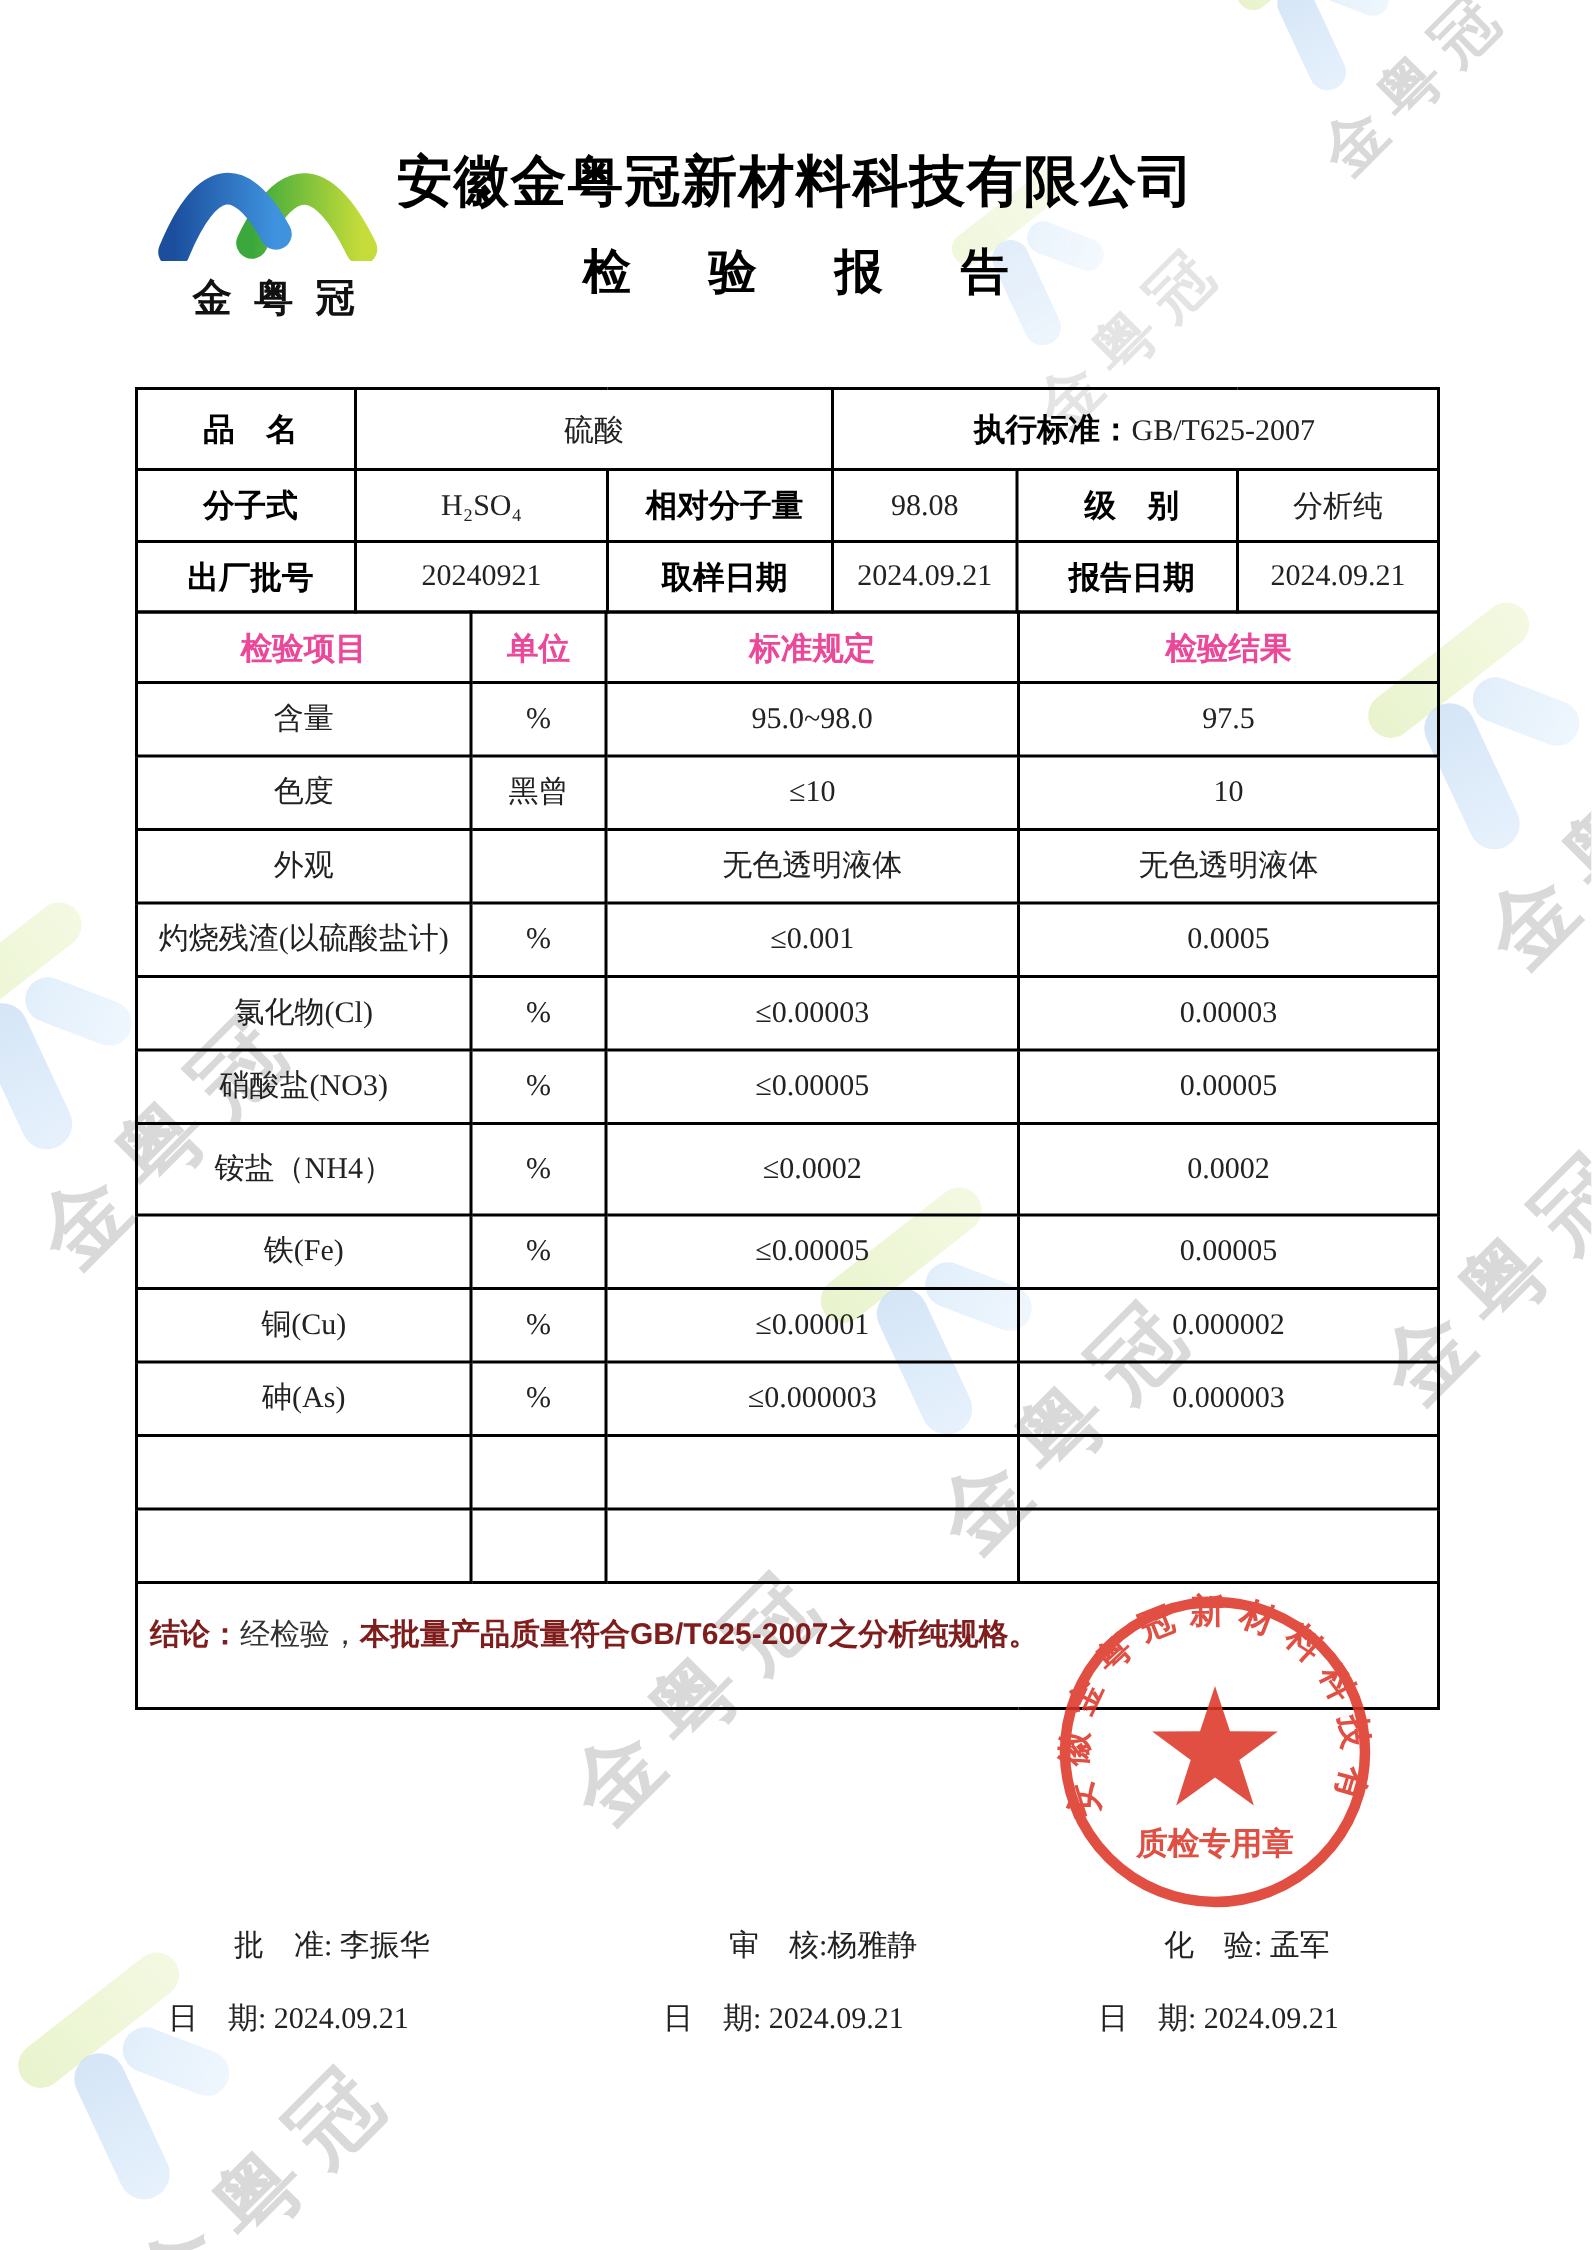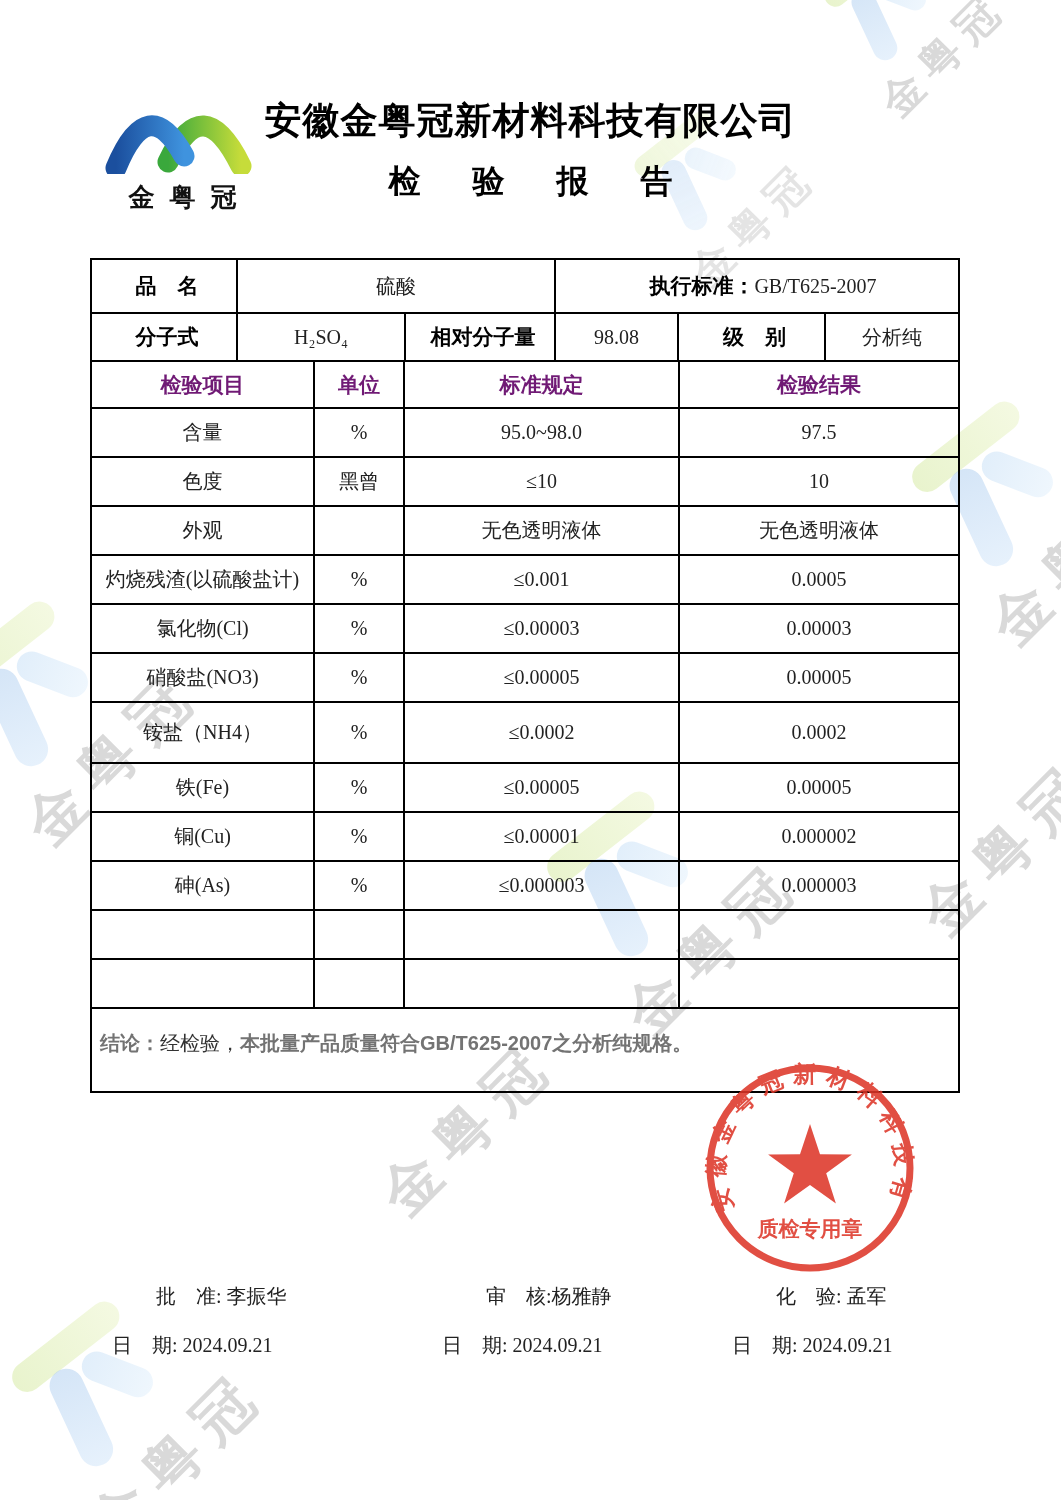--- a/index.html
+++ b/index.html
@@ -29,24 +29,24 @@
   .report-title{font-size:32px;font-weight:bold;letter-spacing:22px;color:#000;margin-top:14px;padding-left:22px;}
 
   
   .tables{position:absolute;left:90px;top:258px;width:868px;z-index:1;}
   table{border-collapse:collapse;table-layout:fixed;width:868px;background:transparent;}
   td,th{border:2px solid #000;padding:0 6px;overflow:hidden;}
   .t-info td{text-align:center;}
   .lab{font-family:"Liberation Sans","DejaVu Sans",sans-serif;font-weight:bold;font-size:21px;color:#000;padding-left:12px;}
   .val{font-size:20px;color:#222;border-radius:23px;}
   .t-tests{margin-top:-2px;}
-  .t-tests th{font-family:"Liberation Sans","DejaVu Sans",sans-serif;font-weight:bold;font-size:21px;color:#701a75;}
+  .t-tests th{font-family:"Liberation Sans","DejaVu Sans",sans-serif;font-weight:bold;font-size:21px;color:#ec4899;}
   .t-tests td{text-align:center;font-size:20px;color:#222;line-height:1.25;}
   .concl-cell{text-align:left !important;padding:10px 6px 24px 8px !important;font-size:20px;}
-  .concl-label,.concl-body{font-family:"Liberation Sans","DejaVu Sans",sans-serif;font-weight:bold;color:#737373;}
+  .concl-label,.concl-body{font-family:"Liberation Sans","DejaVu Sans",sans-serif;font-weight:bold;color:#7f1d1d;}
   .concl-prefix{color:#333;}
 
   
   .stamp{position:absolute;left:694px;top:1052px;width:232px;height:232px;z-index:2;opacity:.87;}
 
   
   .footer{position:absolute;left:90px;top:1283px;width:868px;z-index:1;font-size:20px;color:#222;}
   .sig-col{position:absolute;white-space:nowrap;}
   .sig-role{margin-left:44px;}
   .sig-date{margin-top:22px;}
@@ -164,20 +164,28 @@
         </td>
       </tr>
       <tr style="height:48px">
         <td class="lab">分子式</td>
         <td class="val">H₂SO₄</td>
         <td class="lab">相对分子量</td>
         <td class="val">98.08</td>
         <td class="lab">级　别</td>
         <td class="val">分析纯</td>
       </tr>
+      <tr style="height:47px">
+        <td class="lab">出厂批号</td>
+        <td class="val">20240921</td>
+        <td class="lab">取样日期</td>
+        <td class="val">2024.09.21</td>
+        <td class="lab">报告日期</td>
+        <td class="val">2024.09.21</td>
+      </tr>
     </tbody>
       </table>
 
     <table class="t-tests">
       <colgroup>
           <col style="width:223px">
           <col style="width:90px">
           <col style="width:275px">
           <col style="width:280px">
         </colgroup>

